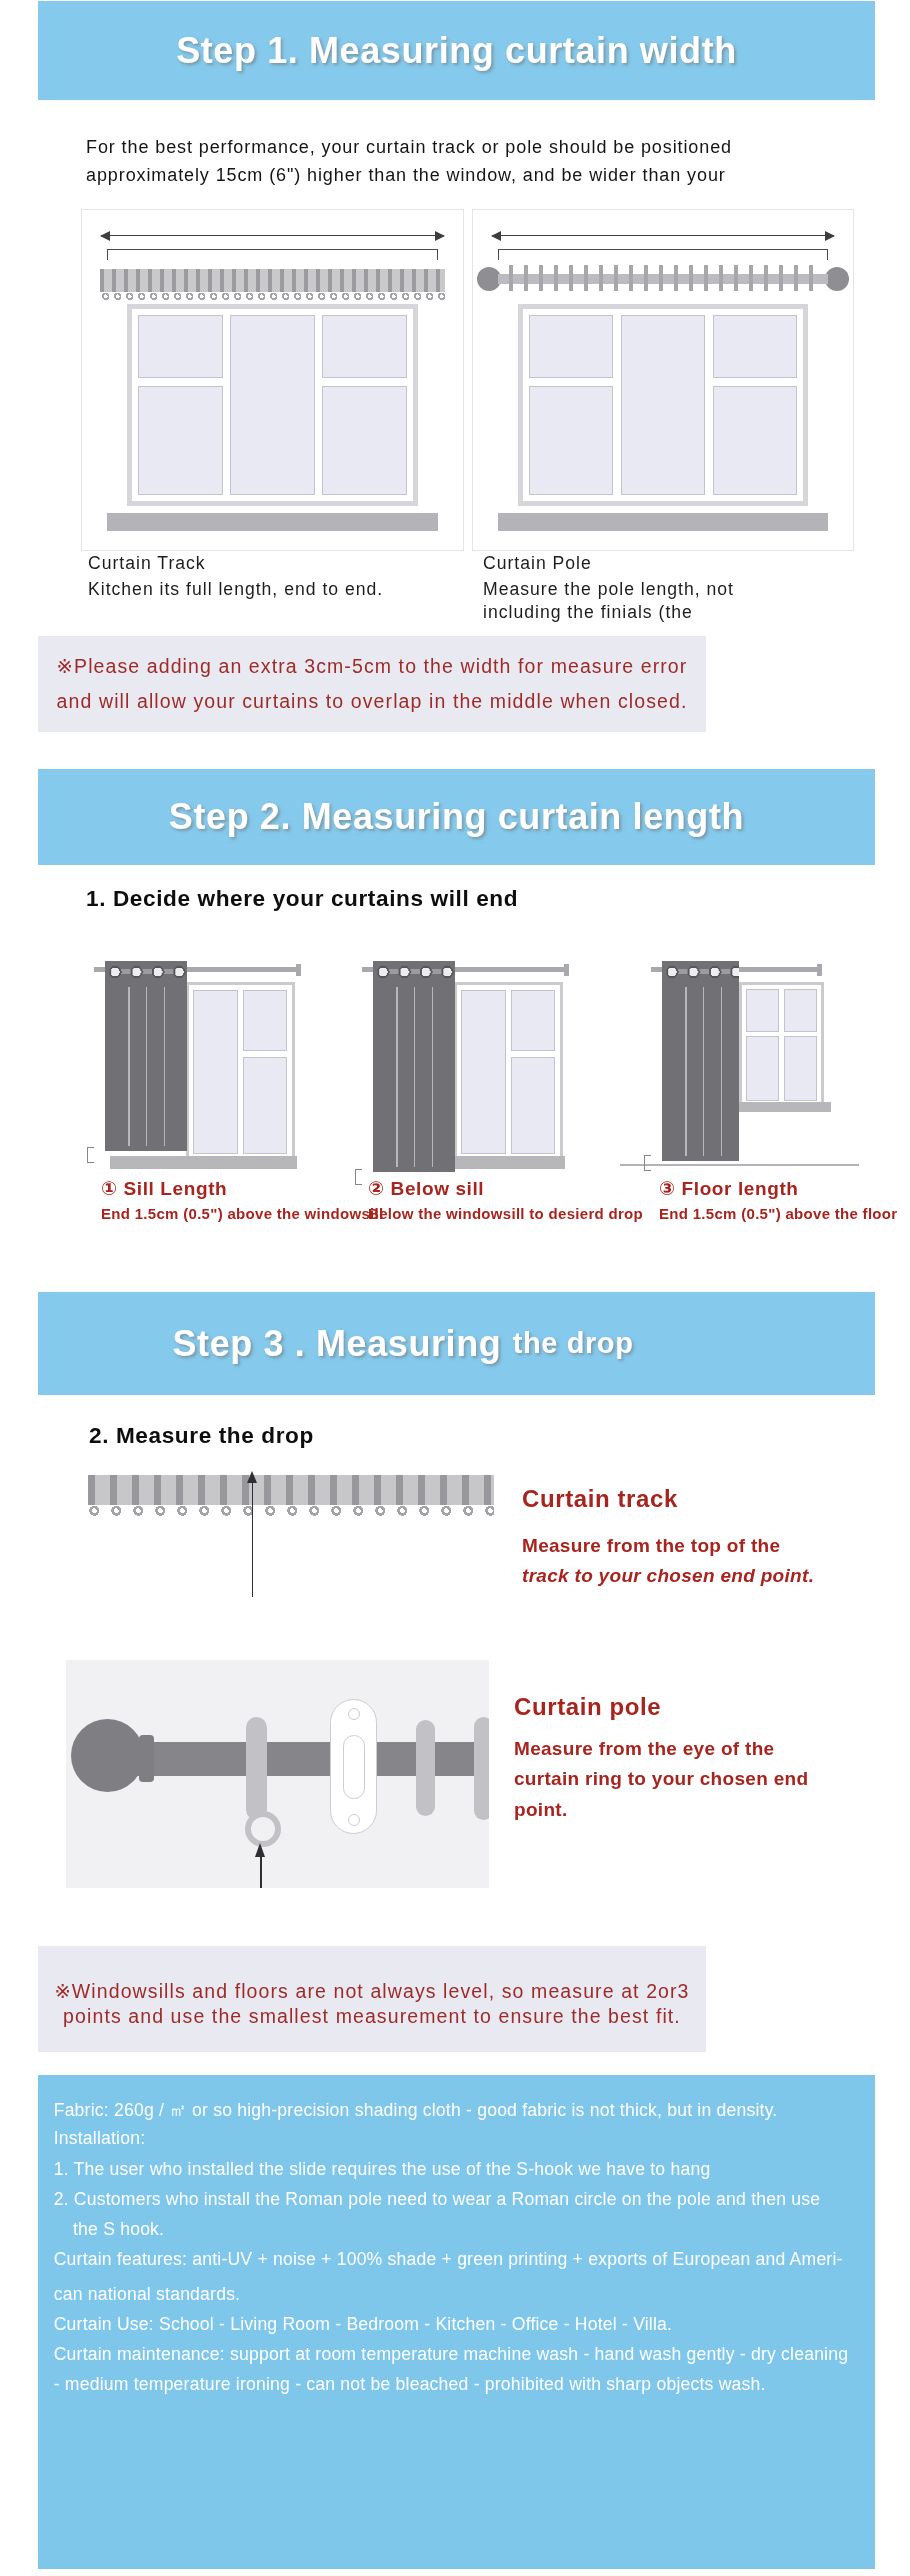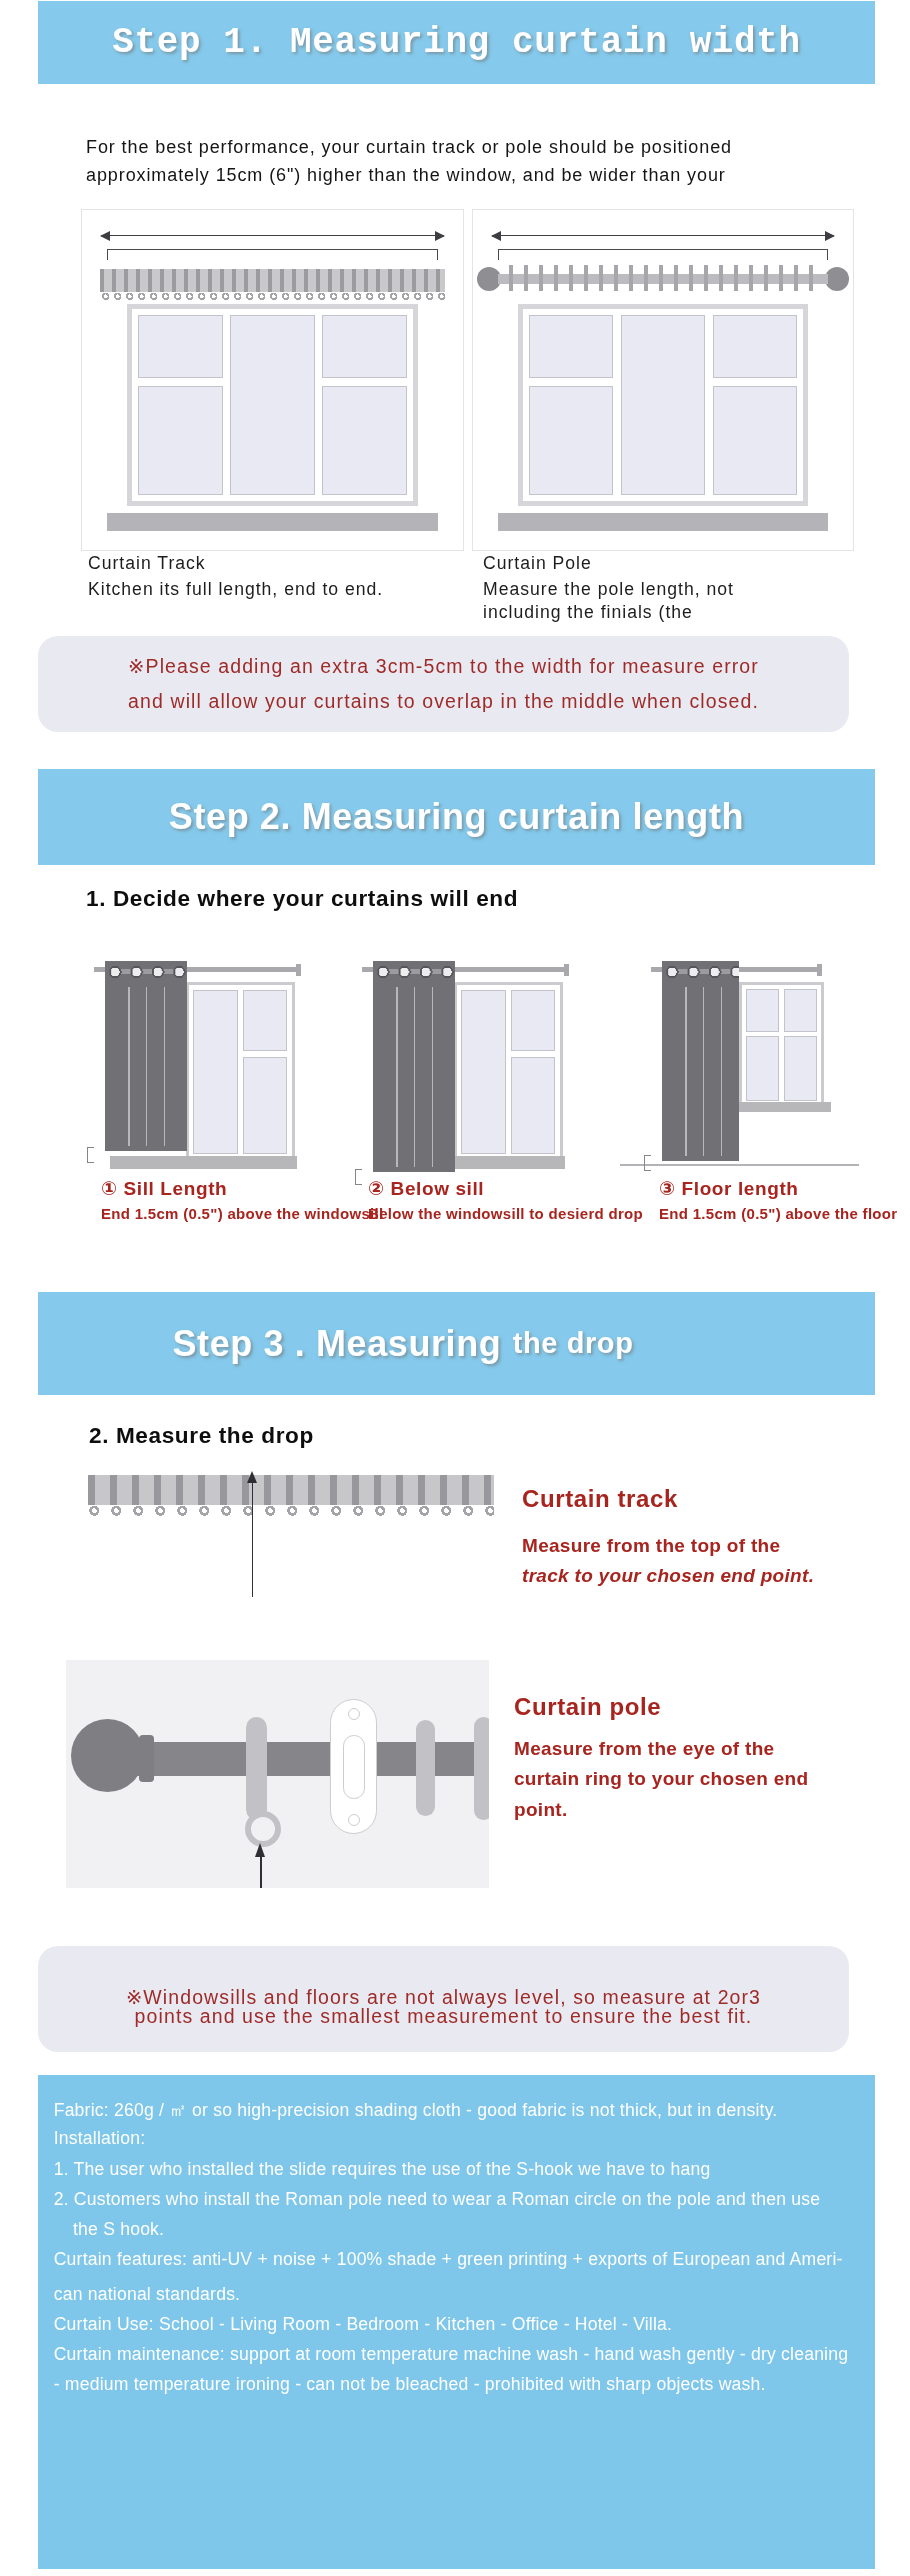--- a/index.html
+++ b/index.html
@@ -4,21 +4,21 @@
 <style>
   html,body{margin:0;padding:0;background:#fff;}
   .page{position:relative;width:910px;height:2576px;background:#ffffff;overflow:hidden;
         font-family:"Liberation Sans","DejaVu Sans",sans-serif;}
 
   
   .band{position:absolute;left:38px;width:837px;background:#85CAEC;color:#fff;
         display:flex;align-items:center;justify-content:center;
         font-weight:bold;font-size:36px;letter-spacing:0.6px;
         text-shadow:1.9px 1.9px 3.1px rgba(110,110,110,.55);}
-  .band1{top:1.3px;height:83px;font-family:Liberation Mono, monospace;}
+  .band1{top:1.3px;height:99px;}
   .band2{top:769px;height:96px;}
   .band3{top:1292px;height:103px;padding-right:107px;width:730px;}
   .band3 .sub{font-size:29px;margin-left:11.3px;}
 
   
   .introline{position:absolute;left:86px;font-size:18px;color:#151515;letter-spacing:0.9px;}
 
   
   .diagbox{position:absolute;top:209px;height:340px;border:0.6px solid #e4e4e8;background:#fff;}
   .diagbox.l{left:81px;width:381px;}
@@ -45,21 +45,21 @@
   .win .col{flex:1;display:flex;flex-direction:column;gap:7.5px;}
   .pane{background:#e9e9f3;border:1.3px solid #c3c3cb;}
   .pane.small{height:34%;}
   .pane.big{flex:1;}
   .sill{position:absolute;left:25px;right:25px;bottom:19px;height:17.6px;background:#b4b4b8;}
 
   
   .cap{position:absolute;font-size:17.6px;color:#1d1d1f;letter-spacing:1px;}
 
   
-  .noteband{position:absolute;left:38px;width:811px;background:#E9E9F2;border-radius:20px;}
+  .noteband{position:absolute;left:38px;width:668px;background:#E9E9F2;}
   .note1{top:636px;height:96px;}
   .note2{top:1946px;height:106px;}
   .noteline{position:absolute;left:0;right:0;text-align:center;font-size:19.5px;
     color:#9E2B28;letter-spacing:1.1px;}
 
   .subhead{position:absolute;font-size:22.6px;font-weight:bold;color:#0e0e0e;letter-spacing:0.6px;}
 
   
   .cd{position:absolute;top:961px;}
   .pole2{position:absolute;left:0;top:5.7px;height:5.7px;background:#a9a9ad;}
@@ -298,21 +298,21 @@
     <div class="p3arrowline"></div>
 
   </div>
 
   <div class="redtitle" style="left:514px;top:1693px;">Curtain pole</div>
   <div class="redline" style="left:514px;top:1738px;">Measure from the eye of the</div>
   <div class="redline" style="left:514px;top:1768px;">curtain ring to your chosen end</div>
   <div class="redline" style="left:514px;top:1799px;">point.</div>
 
   <div class="noteband note2">
-    <div class="noteline" style="top:40px;">※Windowsills and floors are not always level, so measure at 2or3</div>
+    <div class="noteline" style="top:34px;">※Windowsills and floors are not always level, so measure at 2or3</div>
     <div class="noteline" style="top:59px;">points and use the smallest measurement to ensure the best fit.</div>
   </div>
 
   <div class="infobox">
     <div class="infoline" style="top:23px;">Fabric: 260g / ㎡ or so high-precision shading cloth - good fabric is not thick, but in density.</div>
     <div class="infoline" style="top:53px;">Installation:</div>
     <div class="infoline" style="top:84px;">1. The user who installed the slide requires the use of the S-hook we have to hang</div>
     <div class="infoline" style="top:114px;">2. Customers who install the Roman pole need to wear a Roman circle on the pole and then use</div>
     <div class="infoline" style="top:144px;left:35px;">the S hook.</div>
     <div class="infoline" style="top:174px;">Curtain features: anti-UV + noise + 100% shade + green printing + exports of European and Ameri-</div>

